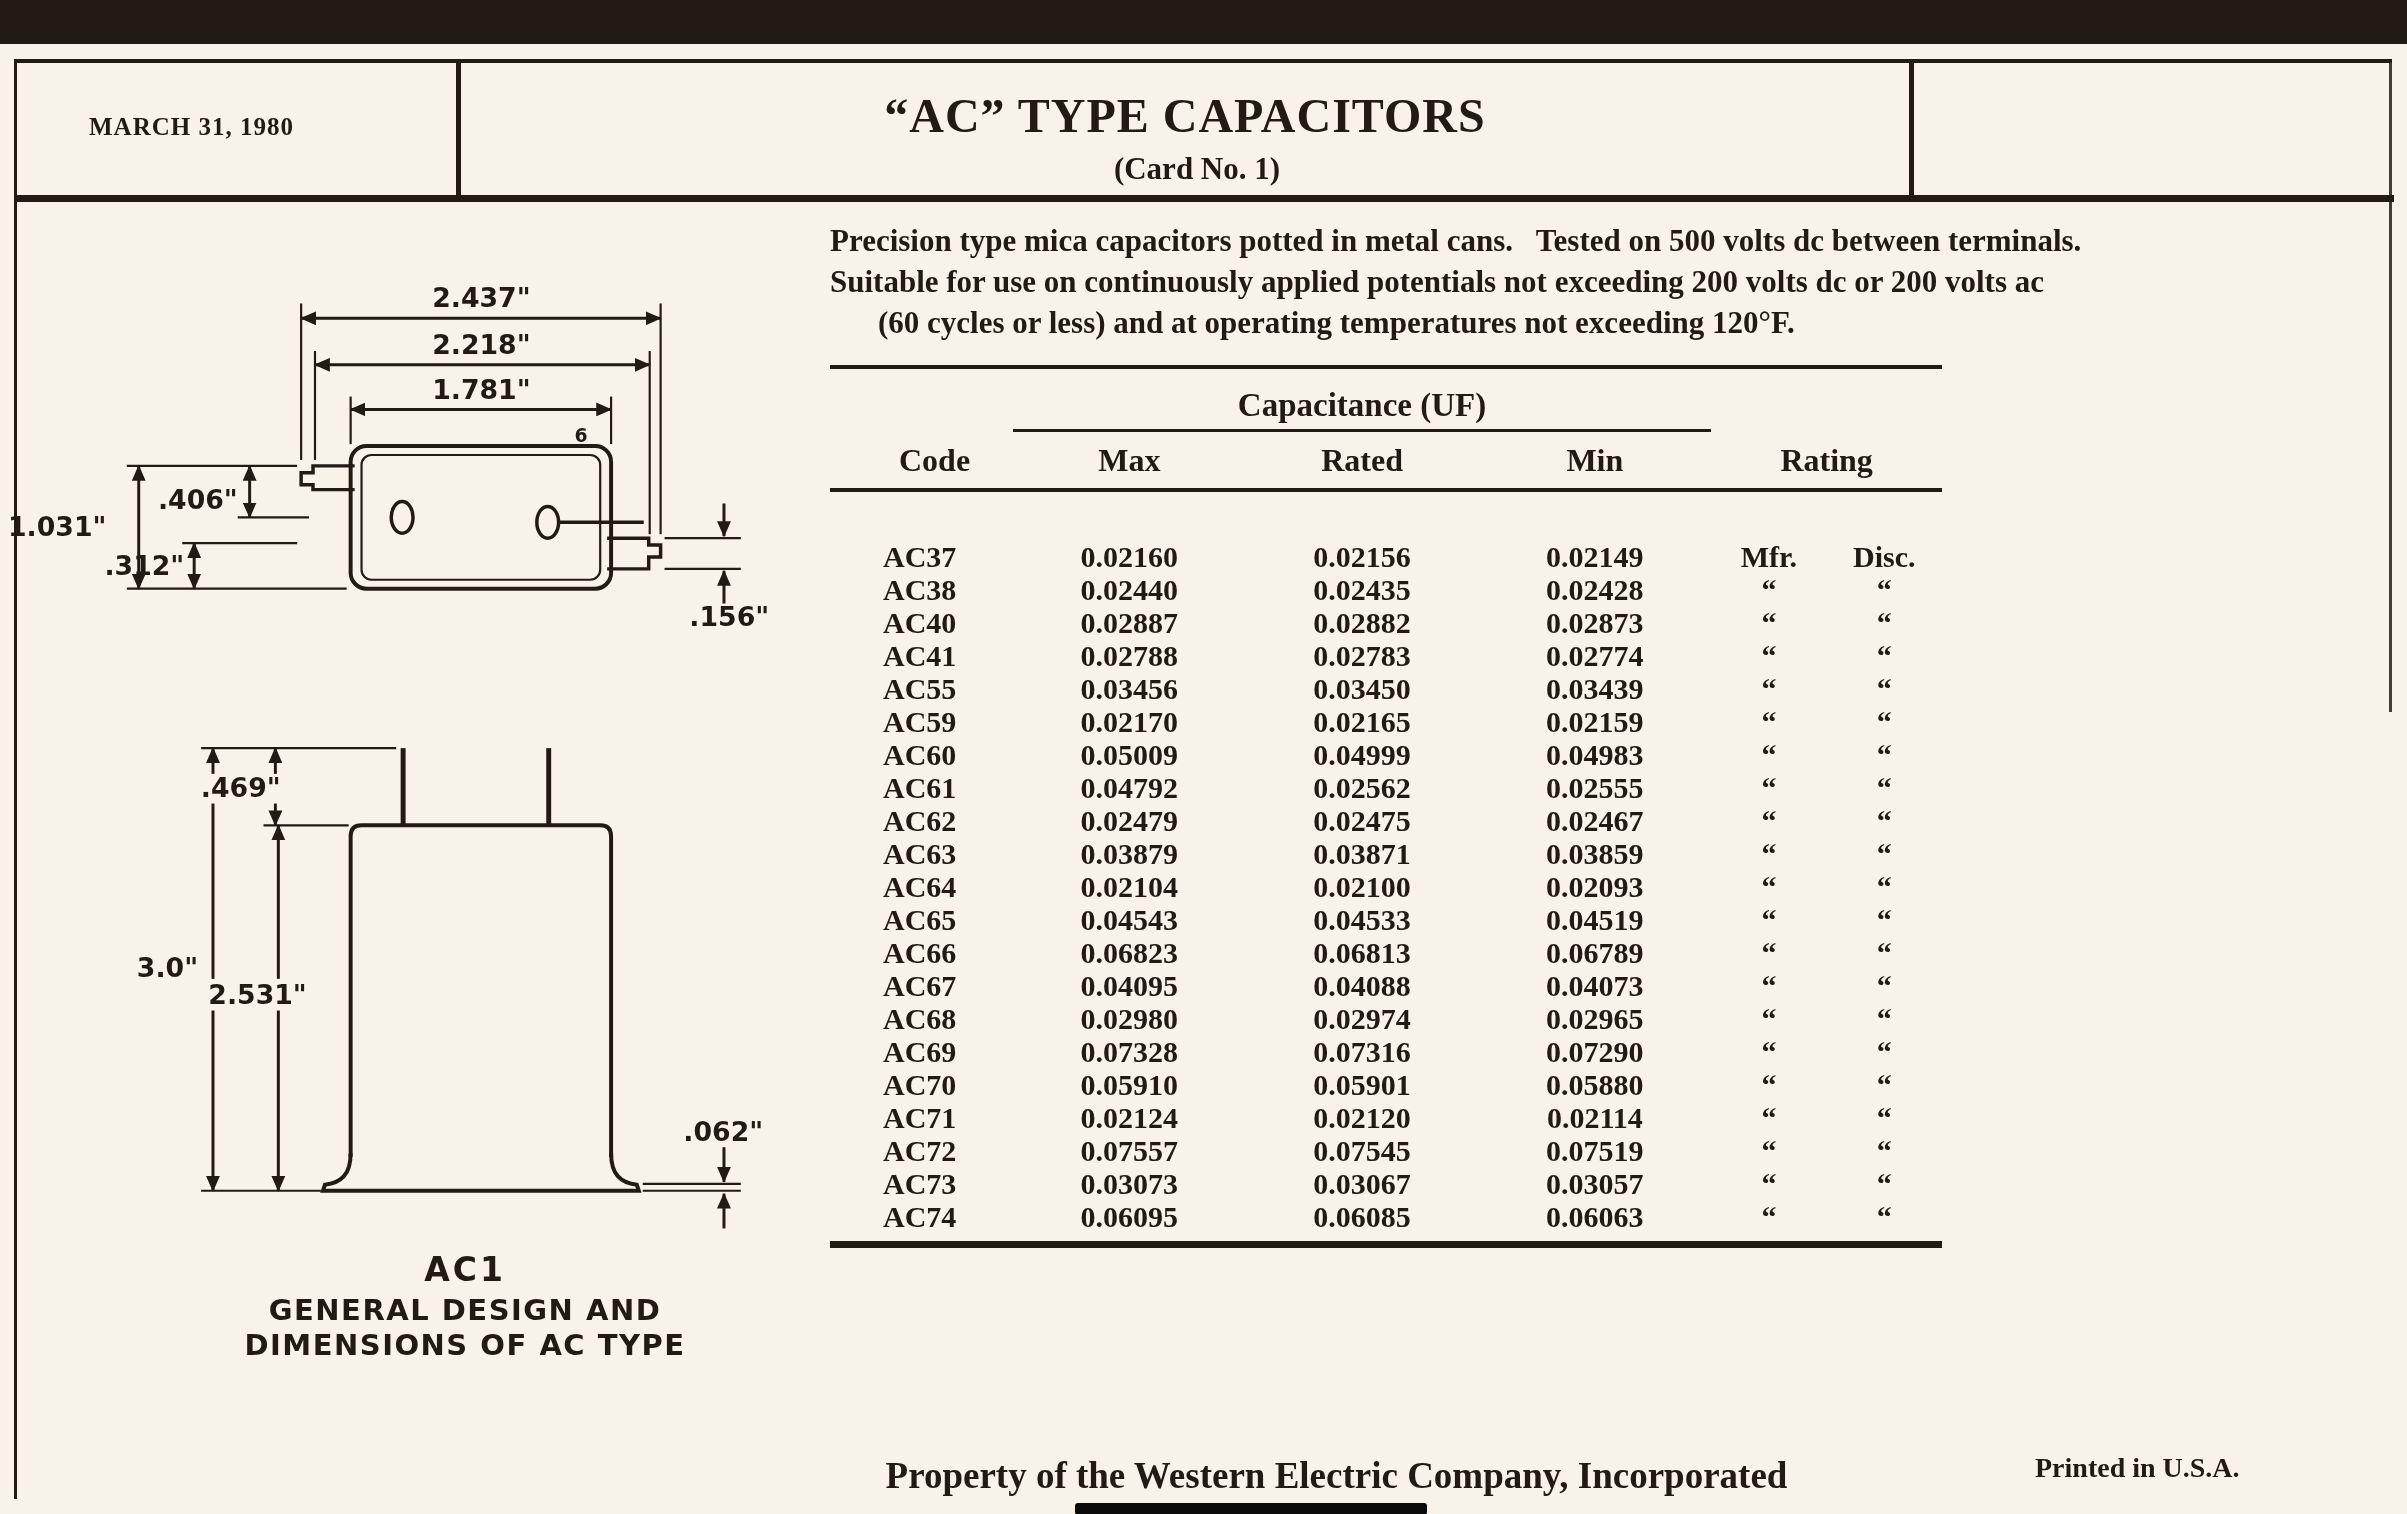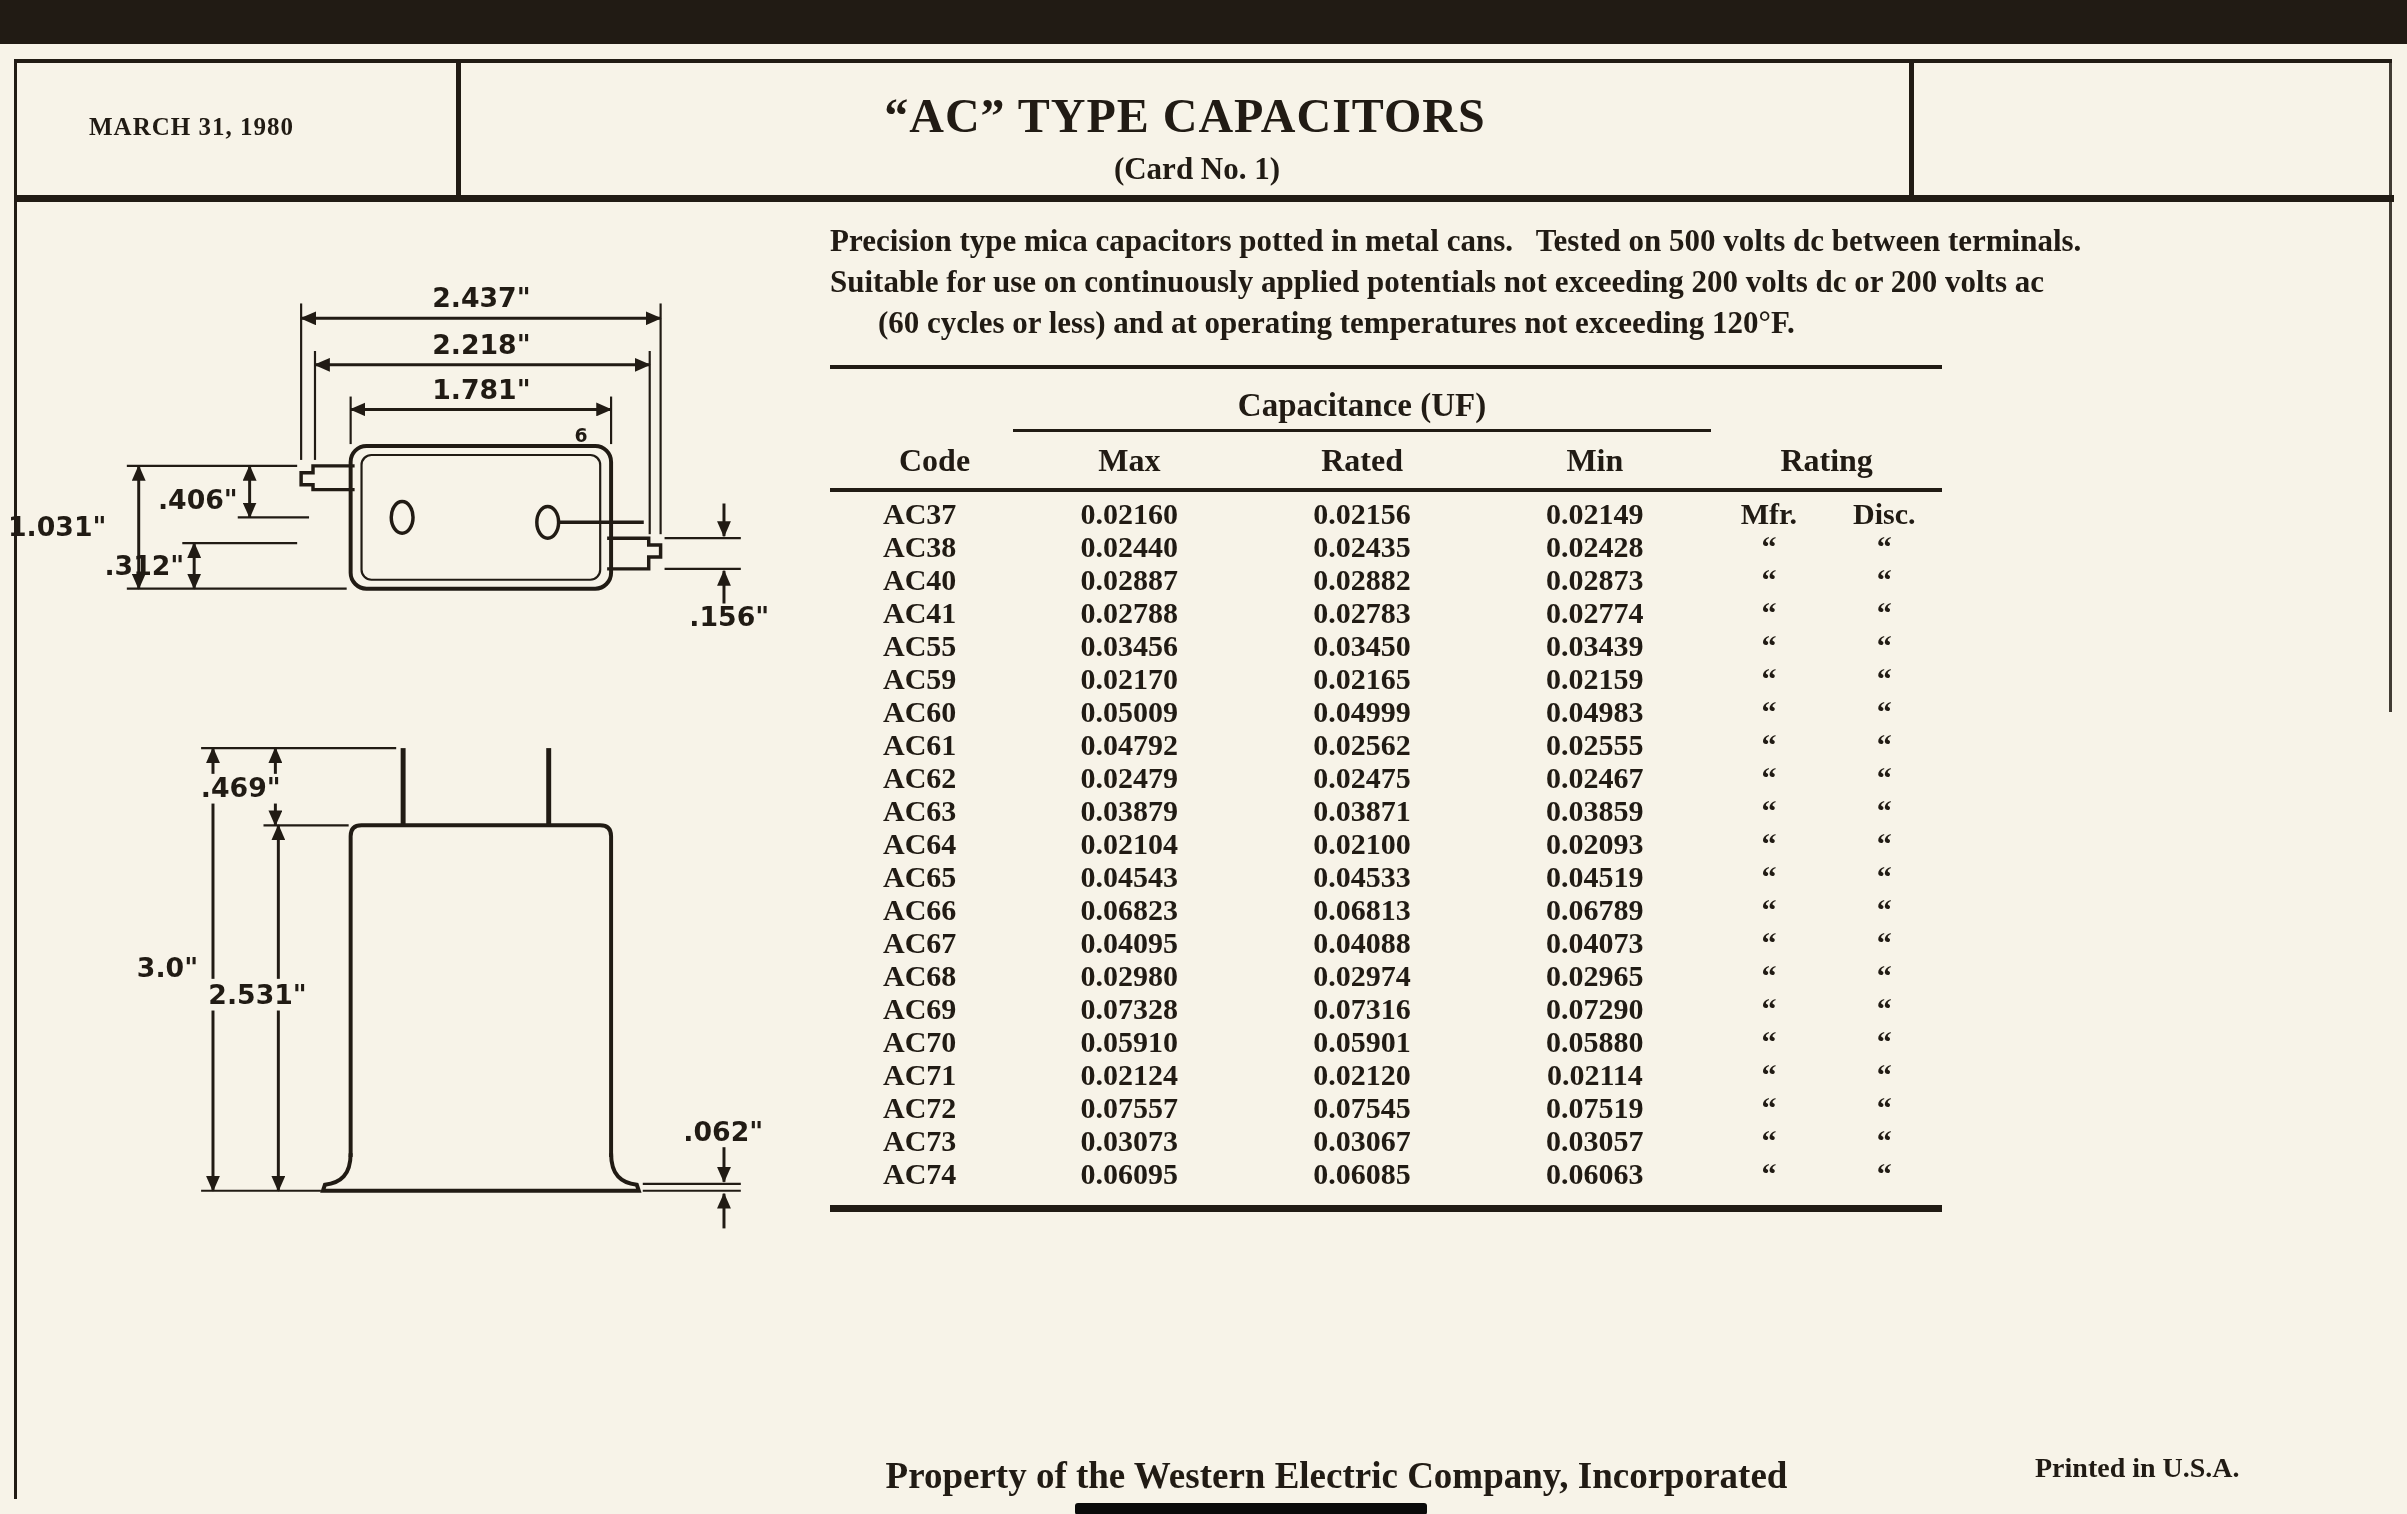--- a/index.html
+++ b/index.html
@@ -36,21 +36,21 @@
   
   .intro{left:830px;top:176px;width:1564px;font-size:31px;font-weight:700;line-height:41px;}
   .intro .line{white-space:pre-wrap;}
   .intro .line3{margin-left:48px;}
 
   
   .cap-table{left:830px;top:321px;width:1112px;border-top:4px solid #211b14;border-bottom:7px solid #211b14;}
   .t-group{margin-left:183px;width:698px;padding-top:12px;height:48px;line-height:48px;
            border-bottom:3px solid #211b14;text-align:center;font-size:33px;font-weight:700;box-sizing:content-box;}
   .t-cols{display:flex;height:56px;align-items:center;border-bottom:4px solid #211b14;font-size:32px;font-weight:700;}
-  .t-rows{padding-top:5px;padding-bottom:15px;}
+  .t-rows{padding-top:5px;padding-bottom:8px;margin-top:43px;}
   .t-row{display:flex;line-height:33px;font-size:30px;font-weight:700;}
   .c{box-sizing:border-box;}
   .code{width:183px;padding-left:53px;}
   .t-cols .code{padding-left:69px;}
   .num{width:233px;text-align:center;}
   .rating{width:231px;display:flex;}
   .rating span{flex:1;text-align:center;}
 
   
   .footer-left{left:782px;top:1410px;width:1109px;text-align:center;font-size:37px;font-weight:700;}
@@ -161,20 +161,25 @@
     <path class="shape" d="M354 1120 C354 1142 344 1150 328 1152 L326 1158 L645 1158 L643 1152 C627 1150 617 1142 617 1120"></path>
 
     <rect x="196" y="737" width="94" height="30" fill="#f7f3e8"></rect>
     <text x="243" y="760" text-anchor="middle">.469"</text>
     <text x="200" y="942" text-anchor="end">3.0"</text>
     <rect x="204" y="944" width="112" height="32" fill="#f7f3e8"></rect>
     <text x="260" y="969" text-anchor="middle">2.531"</text>
     <text x="690" y="1108" text-anchor="start">.062"</text>
   </svg>
 
+  <div class="abs caption">
+    <div class="cap1">AC1</div>
+    <div class="cap2">GENERAL DESIGN AND</div>
+    <div class="cap2" style="margin-top:0;">DIMENSIONS OF AC TYPE</div>
+  </div>
 
   <div class="abs cap-table">
     <div class="t-group">Capacitance (UF)</div>
     <div class="t-cols">
       <div class="c code">Code</div>
       <div class="c num">Max</div>
       <div class="c num">Rated</div>
       <div class="c num">Min</div>
       <div class="c num" style="width:231px;">Rating</div>
     </div>

